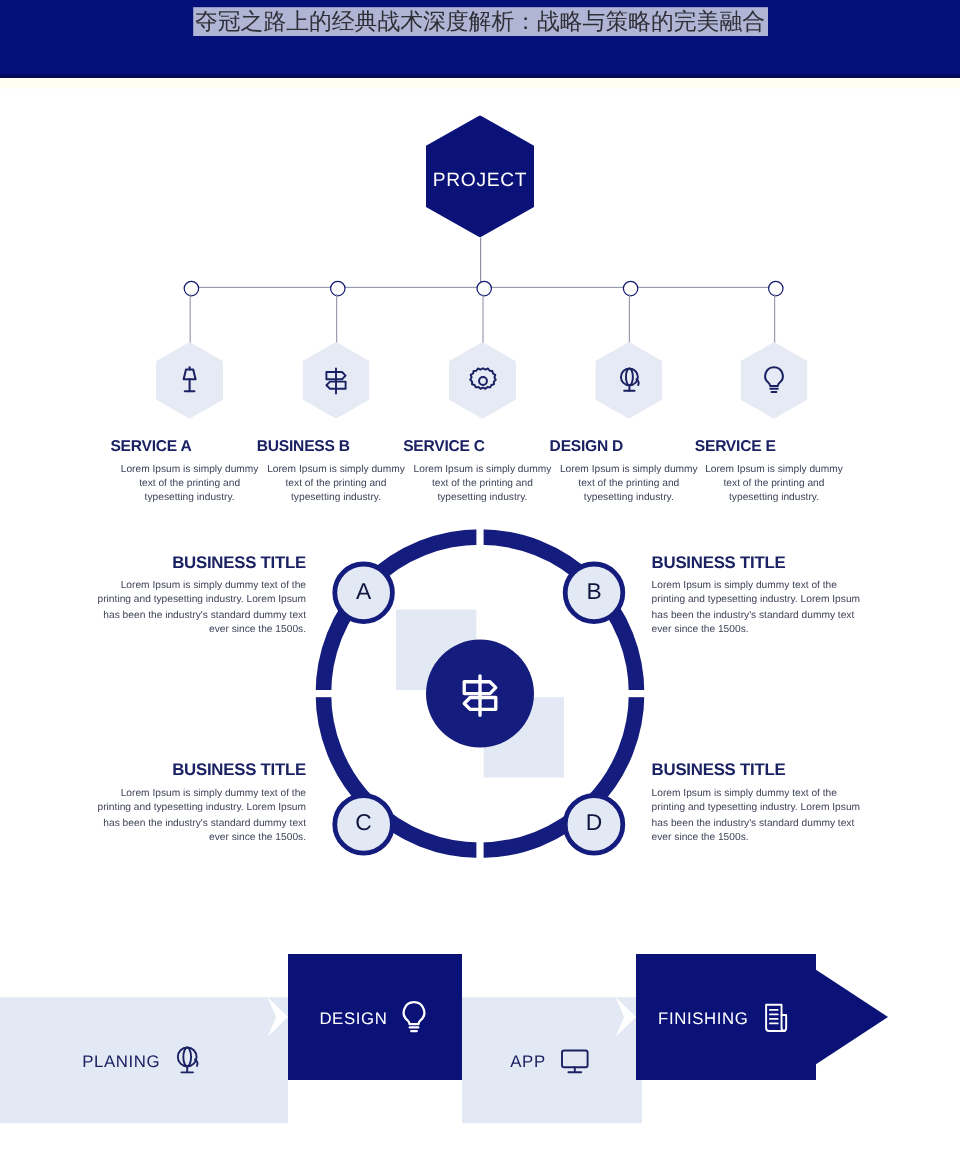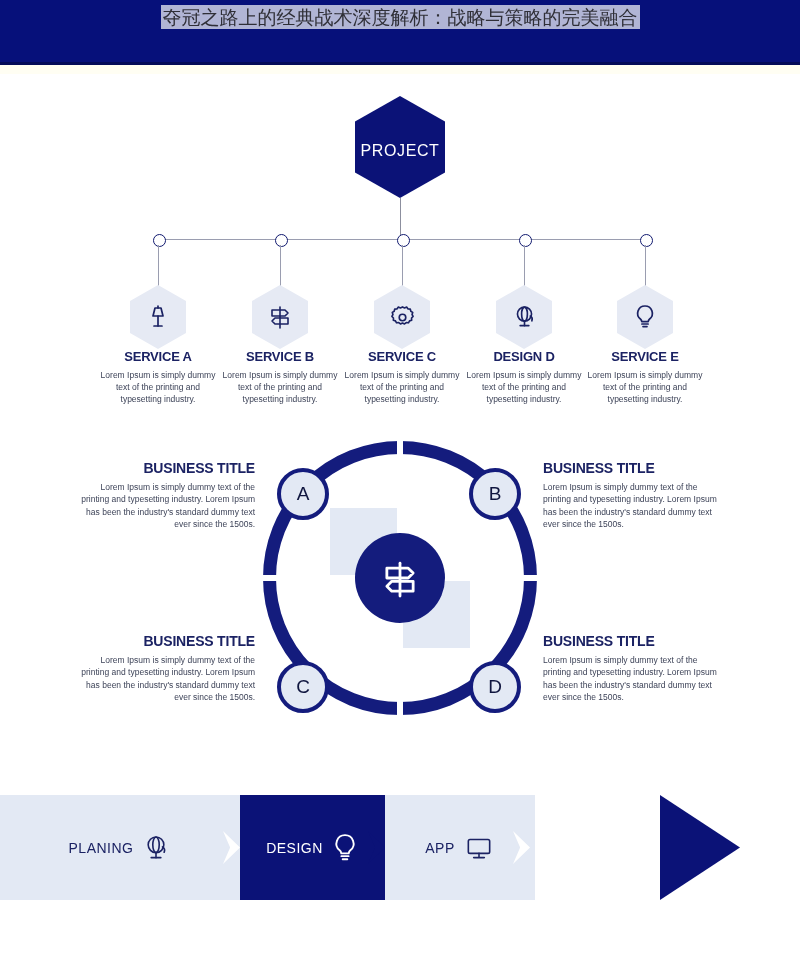--- a/index.html
+++ b/index.html
@@ -71,22 +71,22 @@
     position:absolute;width:1px;height:44px;background:#9a9db0;top:171px;
   }
   .svc{position:absolute;top:211px;width:132px;}
   .svc-hex{
     position:relative;margin:0 auto;width:56px;height:64px;
     background:#E6EAF4;
     clip-path:polygon(50% 0%,100% 25%,100% 75%,50% 100%,0% 75%,0% 25%);
     display:flex;align-items:center;justify-content:center;
   }
   .svc-title{
-    text-align:center;font-size:13px;color:#1b2263;
-    font-weight:700;letter-spacing:-0.2px;
+    font-size:13px;color:#1b2263;
+    font-weight:700;letter-spacing:-0.2px;margin-top:15px;
   }
   .svc-desc{
     text-align:center;font-size:8.5px;color:#3d4358;
     line-height:1.42;margin-top:5px;padding:0 8px;
   }
 
   
   .circle-sec{position:absolute;left:0;top:428px;width:800px;height:330px;}
   .quad{position:absolute;width:70px;height:70px;background:#E3E9F4;}
   .ring{
@@ -117,21 +117,21 @@
   .biz-desc{font-size:8.5px;color:#3d4358;line-height:1.45;margin-top:5px;}
   .biz.left{text-align:right;}
   .biz.right{text-align:left;}
 
   
   .process{position:absolute;left:0;top:795px;width:800px;height:105px;}
   .seg{
     position:absolute;top:0;height:105px;
     display:flex;align-items:center;
   }
-  .seg-light{background:#E3E9F4;}
+  .seg-light{background:#E3E9F4;margin-top:36px;}
   .seg-dark{background:#0B1277;}
   .seg-inner{
     display:flex;align-items:center;justify-content:center;
     width:100%;gap:8px;
   }
   .seg-label{font-size:14px;letter-spacing:0.5px;}
   .seg-light .seg-label{color:#1b2263;}
   .seg-dark .seg-label{color:#ffffff;}
   .chev{
     position:absolute;top:36px;width:17px;height:33px;
@@ -194,21 +194,21 @@
   <div class="svc" style="left:214px">
     <div class="svc-hex">
       <span>
         <svg width="28" height="28" viewBox="0 0 28 28" fill="none" stroke="#1b2263" stroke-width="1.6" stroke-linejoin="round">
           <path d="M6 7 L19 7 L22 10 L19 13 L6 13 Z"></path>
           <path d="M22 15 L9 15 L6 18 L9 21 L22 21 Z"></path>
           <line x1="14" y1="4" x2="14" y2="25" stroke-linecap="round"></line>
         </svg>
       </span>
     </div>
-    <div class="svc-title">SERVICE B</div>
+    <div class="svc-title">BUSINESS B</div>
     <div class="svc-desc">Lorem Ipsum is simply dummy text of the printing and typesetting industry.</div>
   </div>
 
   <div class="svc" style="left:336px">
     <div class="svc-hex">
       <span>
         <svg width="27" height="27" viewBox="0 0 28 28" fill="none" stroke="#1b2263" stroke-width="1.7" stroke-linejoin="round">
           <path d="M14 3 l2.2 1.1 2.1 -.9 1.5 1.9 2.3 .2 .5 2.2 2 1.2 -.7 2.2 1.1 2 -1.6 1.6 .1 2.3 -2.2 .7 -1.1 2 -2.3 -.3 -1.8 1.5 -2.1 -1 -2.1 1 -1.8 -1.5 -2.3 .3 -1.1 -2 -2.2 -.7 .1 -2.3 -1.6 -1.6 1.1 -2 -.7 -2.2 2 -1.2 .5 -2.2 2.3 -.2 1.5 -1.9 2.1 .9 Z"></path>
           <circle cx="14" cy="14" r="3.4"></circle>
         </svg>
@@ -341,15 +341,30 @@
         <svg width="32" height="30" viewBox="0 0 30 28" fill="none" stroke="#1b2263" stroke-width="1.5" stroke-linecap="round" stroke-linejoin="round">
           <rect x="5" y="6" width="20" height="13" rx="1.6"></rect>
           <line x1="15" y1="19" x2="15" y2="22.5"></line>
           <line x1="10" y1="23" x2="20" y2="23"></line>
         </svg>
       </span>
     </div>
   </div>
   <div class="chev" style="left:513px"></div>
 
+  <div class="seg seg-dark" style="left:530px;width:150px">
+    <div class="seg-inner">
+      <span class="seg-label">FINISHING</span>
+      <span>
+        <svg width="30" height="32" viewBox="0 0 28 28" fill="none" stroke="#ffffff" stroke-width="1.5" stroke-linecap="round" stroke-linejoin="round">
+          <path d="M6 4 h12 v18 a2.4 2.4 0 0 0 2.4 2.4 H8.4 A2.4 2.4 0 0 1 6 22 Z"></path>
+          <path d="M18 12 h3.6 v10 a2.4 2.4 0 0 1 -2.4 2.4"></path>
+          <line x1="9" y1="8" x2="15" y2="8"></line>
+          <line x1="9" y1="11.5" x2="15" y2="11.5"></line>
+          <line x1="9" y1="15" x2="15" y2="15"></line>
+          <line x1="9" y1="18.5" x2="15" y2="18.5"></line>
+        </svg>
+      </span>
+    </div>
+  </div>
 
   <div class="arrow-head"></div>
 </div>
 
 </body></html>

